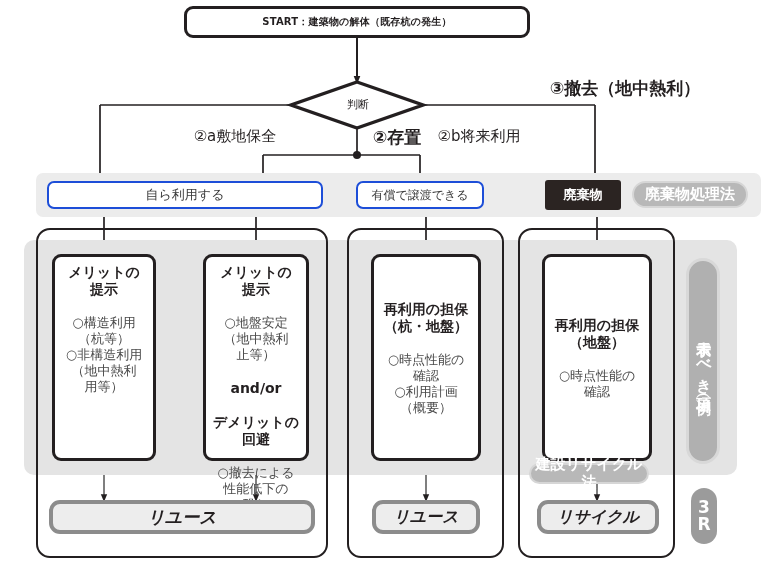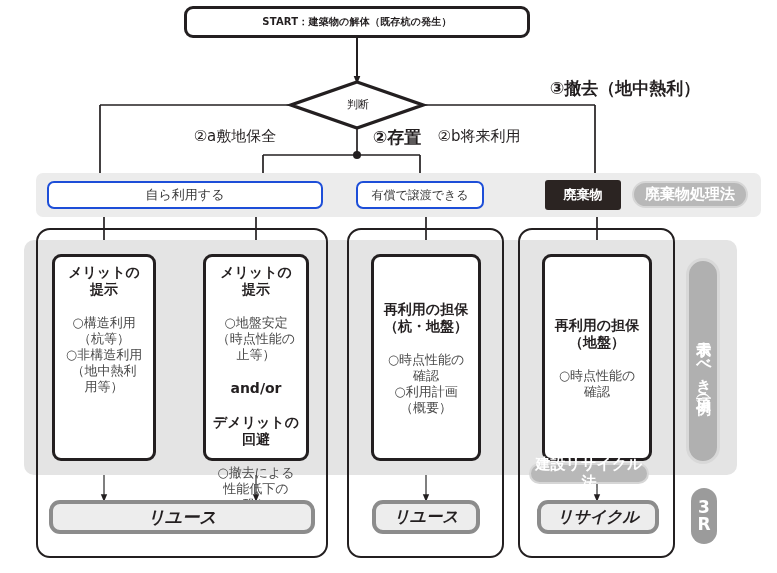--- a/index.html
+++ b/index.html
@@ -212,21 +212,21 @@
 （杭等）
 ○非構造利用
 （地中熱利
 用等）</div>
   </div>
 
   <div class="abs card card-2">
     <div class="hd li">メリットの
 提示</div>
     <div class="li">○地盤安定
-（時点性能の
+（地中熱利
 止等）</div>
     <div class="hd li">and/or</div>
     <div class="hd li">デメリットの
 回避</div>
     <div class="li">○撤去による
 性能低下の
 恐れ</div>
   </div>
 
   <div class="abs card card-3">

